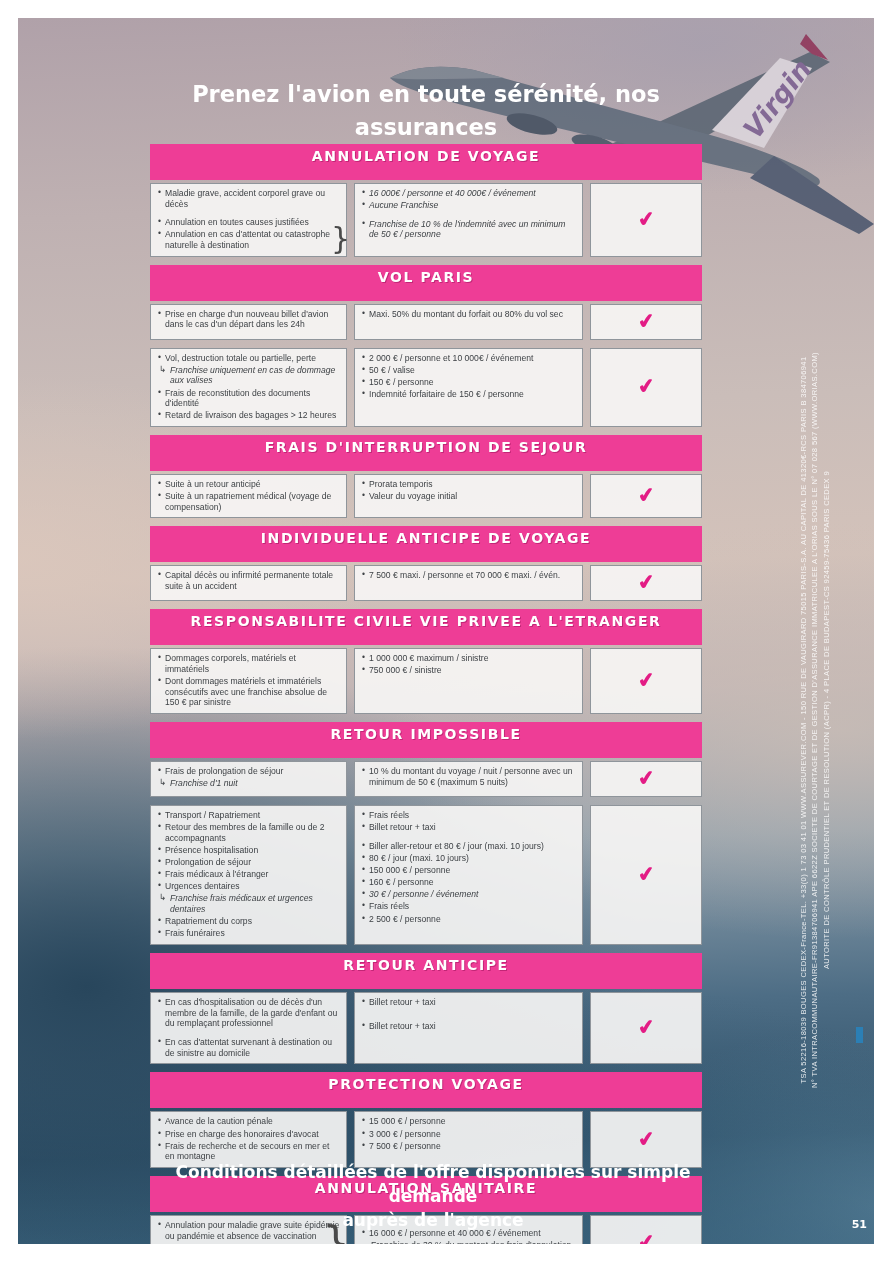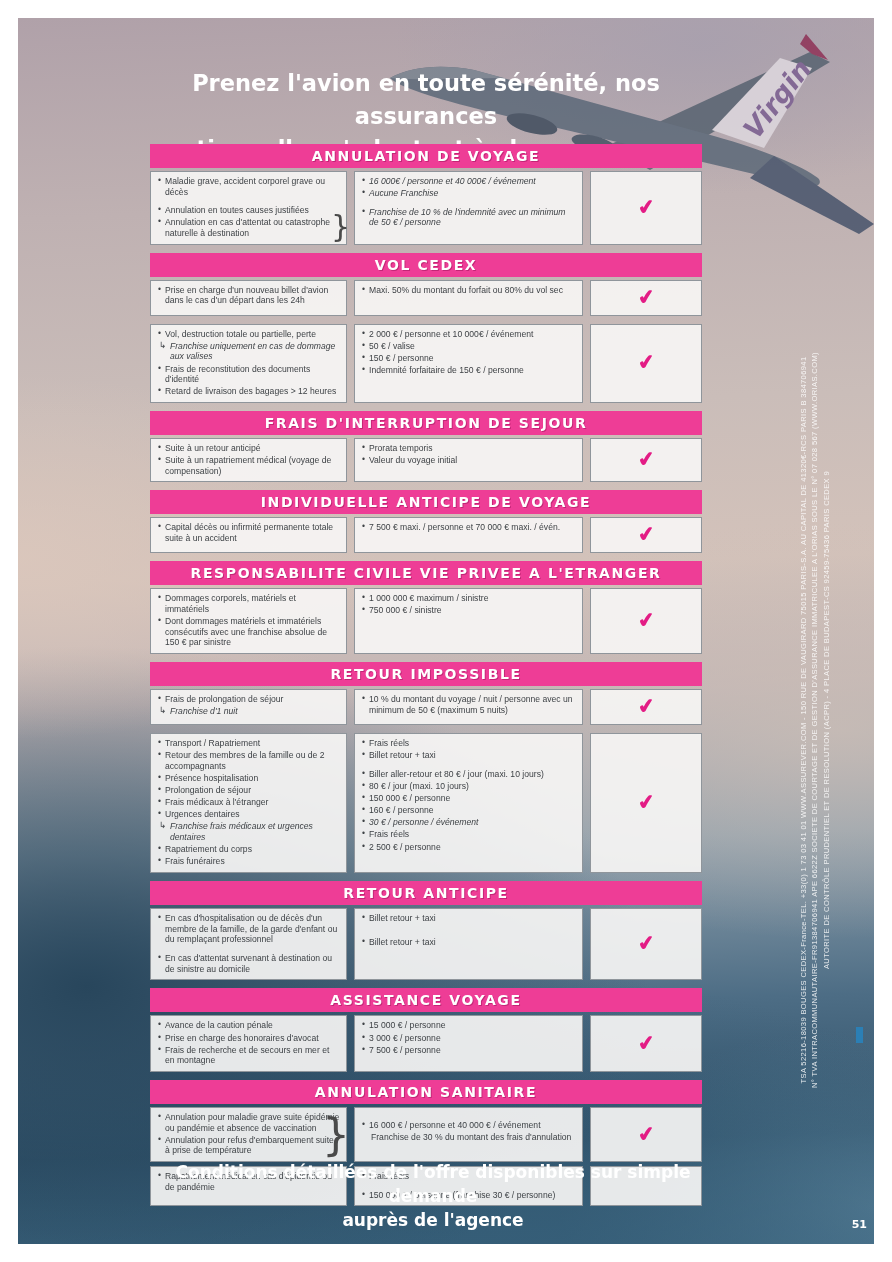--- a/index.html
+++ b/index.html
@@ -8,26 +8,26 @@
   .photo{position:absolute;left:18px;top:18px;width:856px;height:1226px;overflow:hidden;
     background:
       radial-gradient(ellipse 430px 210px at 80% 2%, rgba(168,160,174,.9), rgba(168,160,174,0) 72%),
       radial-gradient(ellipse 520px 260px at 0% 44%, rgba(219,199,188,.85), rgba(219,199,188,0) 70%),
       radial-gradient(ellipse 640px 300px at 96% 58%, rgba(203,190,182,.75), rgba(203,190,182,0) 70%),
       radial-gradient(ellipse 760px 460px at 8% 79%, rgba(38,68,90,.96), rgba(38,68,90,0) 74%),
       radial-gradient(ellipse 820px 400px at 52% 103%, rgba(52,92,118,.92), rgba(52,92,118,0) 78%),
       radial-gradient(ellipse 420px 240px at 100% 97%, rgba(92,132,156,.8), rgba(92,132,156,0) 75%),
       linear-gradient(178deg,#b0a1a9 0%,#bfb1b2 16%,#cabdb9 32%,#d3c2ba 45%,#c2b5b5 55%,#90a0ac 67%,#4d6d85 80%,#2f5068 91%,#3c6680 100%);}
   .plane{position:absolute;top:8px;right:-8px;}
-  .title{position:absolute;left:132px;top:49px;width:552px;text-align:center;color:#ffffff;
+  .title{position:absolute;left:132px;top:60px;width:552px;text-align:center;color:#ffffff;
          font-family:"DejaVu Sans",sans-serif;font-weight:bold;font-size:22.5px;line-height:33px;}
   .table{position:absolute;left:132px;top:126px;width:552px;}
   .section{margin-bottom:8px;}
   .sec-header{background:#ee3d96;color:#fff;text-align:center;font-weight:bold;font-size:14px;
-              height:24px;line-height:24px;letter-spacing:1.6px;margin-bottom:3px;
+              height:36px;line-height:24px;letter-spacing:1.6px;margin-bottom:3px;
               font-family:"DejaVu Sans",sans-serif;text-shadow:1px 1px 0 rgba(140,10,80,.45);}
   .row{display:flex;gap:7px;}
   .row + .row{margin-top:4px;}
   .cell{background:rgba(246,245,244,.92);border:1px solid #8f959b;box-sizing:border-box;
         padding:4px 6px 5px;font-size:8.6px;line-height:1.24;color:#3e4246;}
   .cell.left{width:197px;position:relative;}
   .cell.mid{flex:1;}
   .cell.check{width:112px;display:flex;align-items:center;justify-content:center;}
   .tick{color:#e31c85;font-size:20px;font-weight:bold;display:inline-block;transform:rotate(-8deg);}
   .li{position:relative;padding-left:8px;margin-top:1.5px;}
@@ -92,21 +92,21 @@
               <div class="li it"><span class="bu">•</span>16 000€ / personne et 40 000€ / événement</div>
               <div class="li it"><span class="bu">•</span>Aucune Franchise</div>
               <div class="li it g1"><span class="bu">•</span>Franchise de 10 % de l'indemnité avec un minimum de 50 € / personne</div>
             </div>
             <div class="cell check">
               <span class="tick">✔</span>
             </div>
           </div>
         </div>
         <div class="section">
-          <div class="sec-header">VOL CEDEX</div>
+          <div class="sec-header">VOL PARIS</div>
           <div class="row">
             <div class="cell left">
               <div class="li"><span class="bu">•</span>Prise en charge d'un nouveau billet d'avion dans le cas d'un départ dans les 24h</div>
             </div>
             <div class="cell mid">
               <div class="li"><span class="bu">•</span>Maxi. 50% du montant du forfait ou 80% du vol sec</div>
             </div>
             <div class="cell check">
               <span class="tick">✔</span>
             </div>
@@ -231,21 +231,21 @@
             <div class="cell mid">
               <div class="li"><span class="bu">•</span>Billet retour + taxi</div>
               <div class="li g2"><span class="bu">•</span>Billet retour + taxi</div>
             </div>
             <div class="cell check">
               <span class="tick">✔</span>
             </div>
           </div>
         </div>
         <div class="section">
-          <div class="sec-header">ASSISTANCE VOYAGE</div>
+          <div class="sec-header">PROTECTION VOYAGE</div>
           <div class="row">
             <div class="cell left">
               <div class="li"><span class="bu">•</span>Avance de la caution pénale</div>
               <div class="li"><span class="bu">•</span>Prise en charge des honoraires d'avocat</div>
               <div class="li"><span class="bu">•</span>Frais de recherche et de secours en mer et en montagne</div>
             </div>
             <div class="cell mid">
               <div class="li"><span class="bu">•</span>15 000 € / personne</div>
               <div class="li"><span class="bu">•</span>3 000 € / personne</div>
               <div class="li"><span class="bu">•</span>7 500 € / personne</div>

